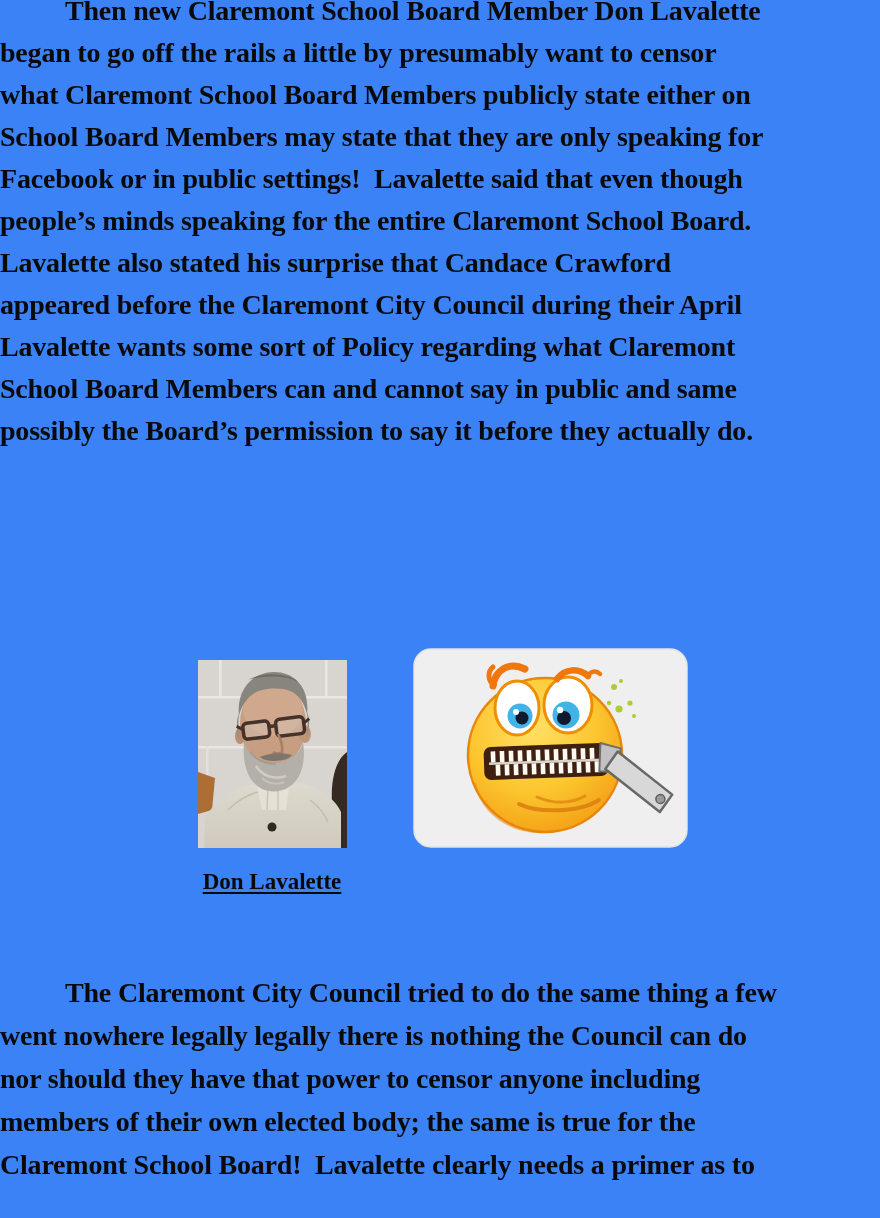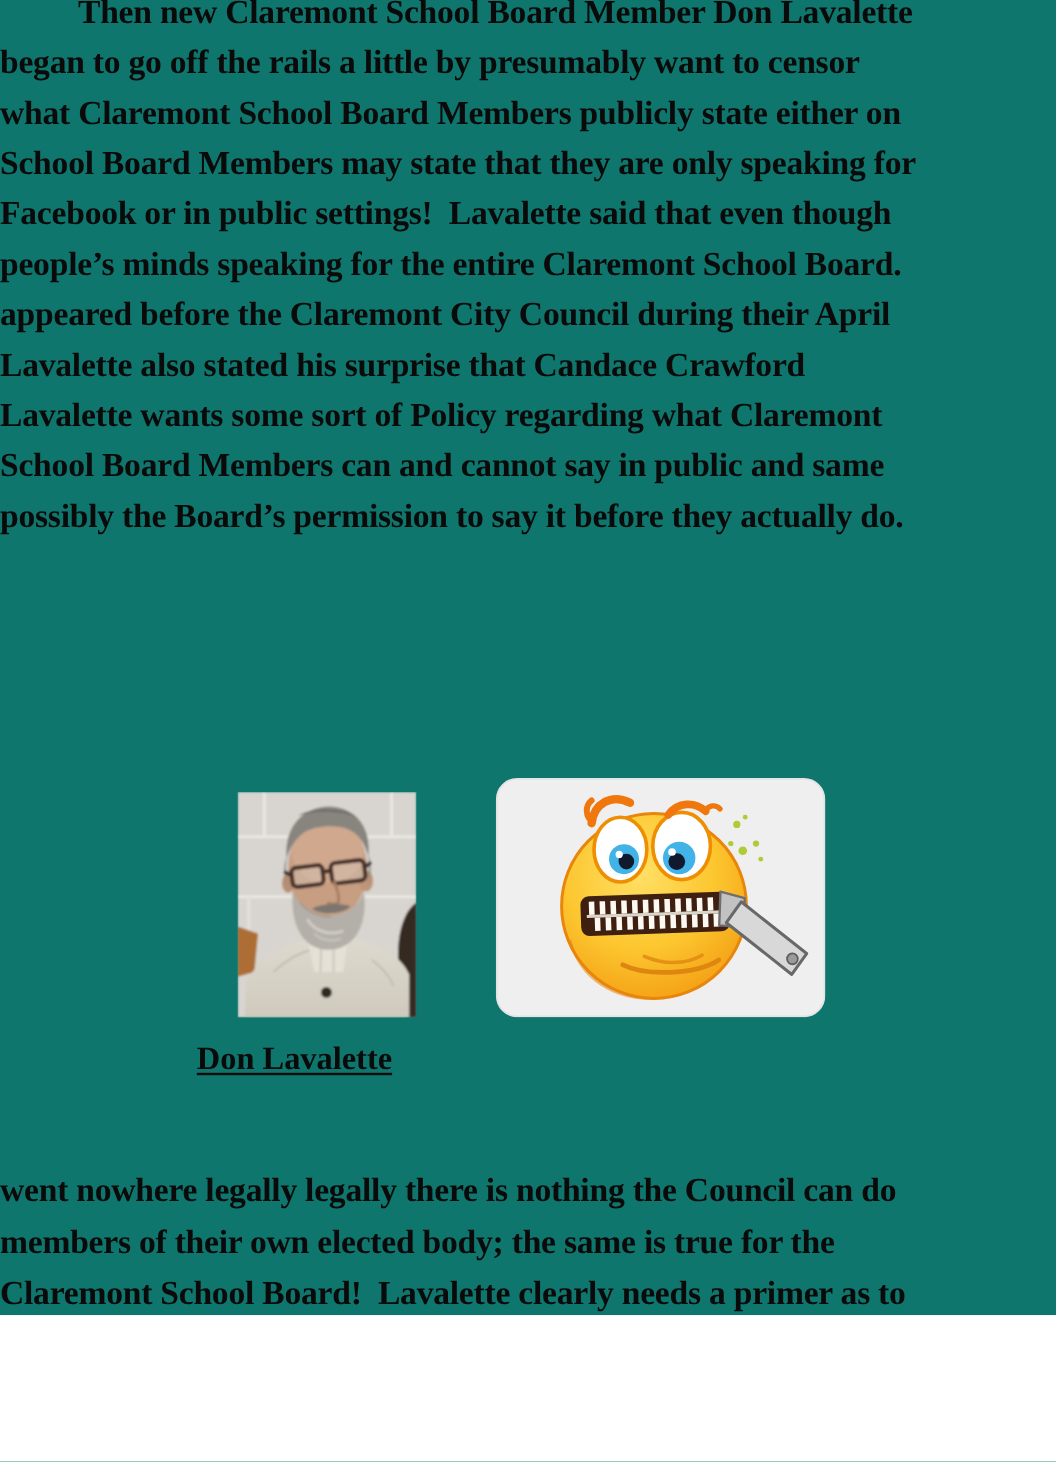--- a/index.html
+++ b/index.html
@@ -1,19 +1,19 @@
 <!DOCTYPE html>
 <html><head>
 <meta charset="utf-8">
 <style>
   html,body{margin:0;padding:0;background:#fff;}
   .page{
     position:relative;
-    width:880px;height:1096px;
-    background:#0f766e;
+    width:880px;height:1218px;
+    background:#3b82f6;
     overflow:hidden;
     font-family:"Liberation Serif","DejaVu Serif",serif;
     color:#0a0a0a;
   }
   .para{
     position:absolute;left:0;width:880px;
     font-weight:bold;
     font-size:28px;
     letter-spacing:-0.2px;
   }
@@ -25,22 +25,22 @@
   #para1 .tline{height:42px;line-height:42px;}
   #para2{top:971px;}
   #para2 .tline{height:43px;line-height:43px;}
   .tline.indent{padding-left:65px;}
   .photo-wrap{
     position:absolute;left:198px;top:660px;width:149px;height:188px;
   }
   .photo-wrap svg{display:block;width:149px;height:188px;}
   .caption{
     position:absolute;left:164px;top:866px;width:216px;
-    text-align:left;
-    font-weight:bold;font-size:27px;line-height:32px;
+    text-align:center;
+    font-weight:bold;font-size:23px;line-height:32px;
     text-decoration:underline;
     text-decoration-thickness:2px;
     text-underline-offset:3px;
   }
   .emoji-wrap{
     position:absolute;left:413px;top:648px;width:275px;height:200px;
   }
   .emoji-wrap svg{display:block;width:275px;height:200px;}
 </style>
 </head>
@@ -48,22 +48,22 @@
 
 <div class="page">
 
   <div class="para" id="para1">
     <div class="tline indent">Then new Claremont School Board Member Don Lavalette</div>
     <div class="tline">began to go off the rails a little by presumably want to censor</div>
     <div class="tline">what Claremont School Board Members publicly state either on</div>
     <div class="tline">School Board Members may state that they are only speaking for</div>
     <div class="tline">Facebook or in public settings!  Lavalette said that even though</div>
     <div class="tline">people’s minds speaking for the entire Claremont School Board.</div>
+    <div class="tline">Lavalette also stated his surprise that Candace Crawford</div>
     <div class="tline">appeared before the Claremont City Council during their April</div>
-    <div class="tline">Lavalette also stated his surprise that Candace Crawford</div>
     <div class="tline">Lavalette wants some sort of Policy regarding what Claremont</div>
     <div class="tline">School Board Members can and cannot say in public and same</div>
     <div class="tline">possibly the Board’s permission to say it before they actually do.</div>
   </div>
 
   <div class="photo-wrap">
     <svg viewBox="0 0 149 188" xmlns="http://www.w3.org/2000/svg">
       <defs>
         <filter id="soft" x="-5%" y="-5%" width="110%" height="110%">
           <feGaussianBlur stdDeviation="0.7"></feGaussianBlur>
@@ -206,18 +206,20 @@
         <polygon points="205,106 258,151 245,168 192,123" fill="#D8D8D8" stroke="#686868" stroke-width="2.5" stroke-linejoin="round"></polygon>
         <circle cx="246" cy="155" r="4.5" fill="#9A9A9A" stroke="#5E5E5E" stroke-width="1.5"></circle>
       </g>
 
       <path d="M106,156 C124,165 166,165 186,152" fill="none" stroke="#DE8710" stroke-width="4" stroke-linecap="round"></path>
       <path d="M124,149 C140,156 158,156 172,148" fill="none" stroke="#DE8710" stroke-width="3" stroke-linecap="round" opacity="0.8"></path>
     </svg>
   </div>
 
   <div class="para" id="para2">
+    <div class="tline indent">The Claremont City Council tried to do the same thing a few</div>
     <div class="tline">went nowhere legally legally there is nothing the Council can do</div>
+    <div class="tline">nor should they have that power to censor anyone including</div>
     <div class="tline">members of their own elected body; the same is true for the</div>
     <div class="tline">Claremont School Board!  Lavalette clearly needs a primer as to</div>
   </div>
 
 </div>
 
 </body></html>

